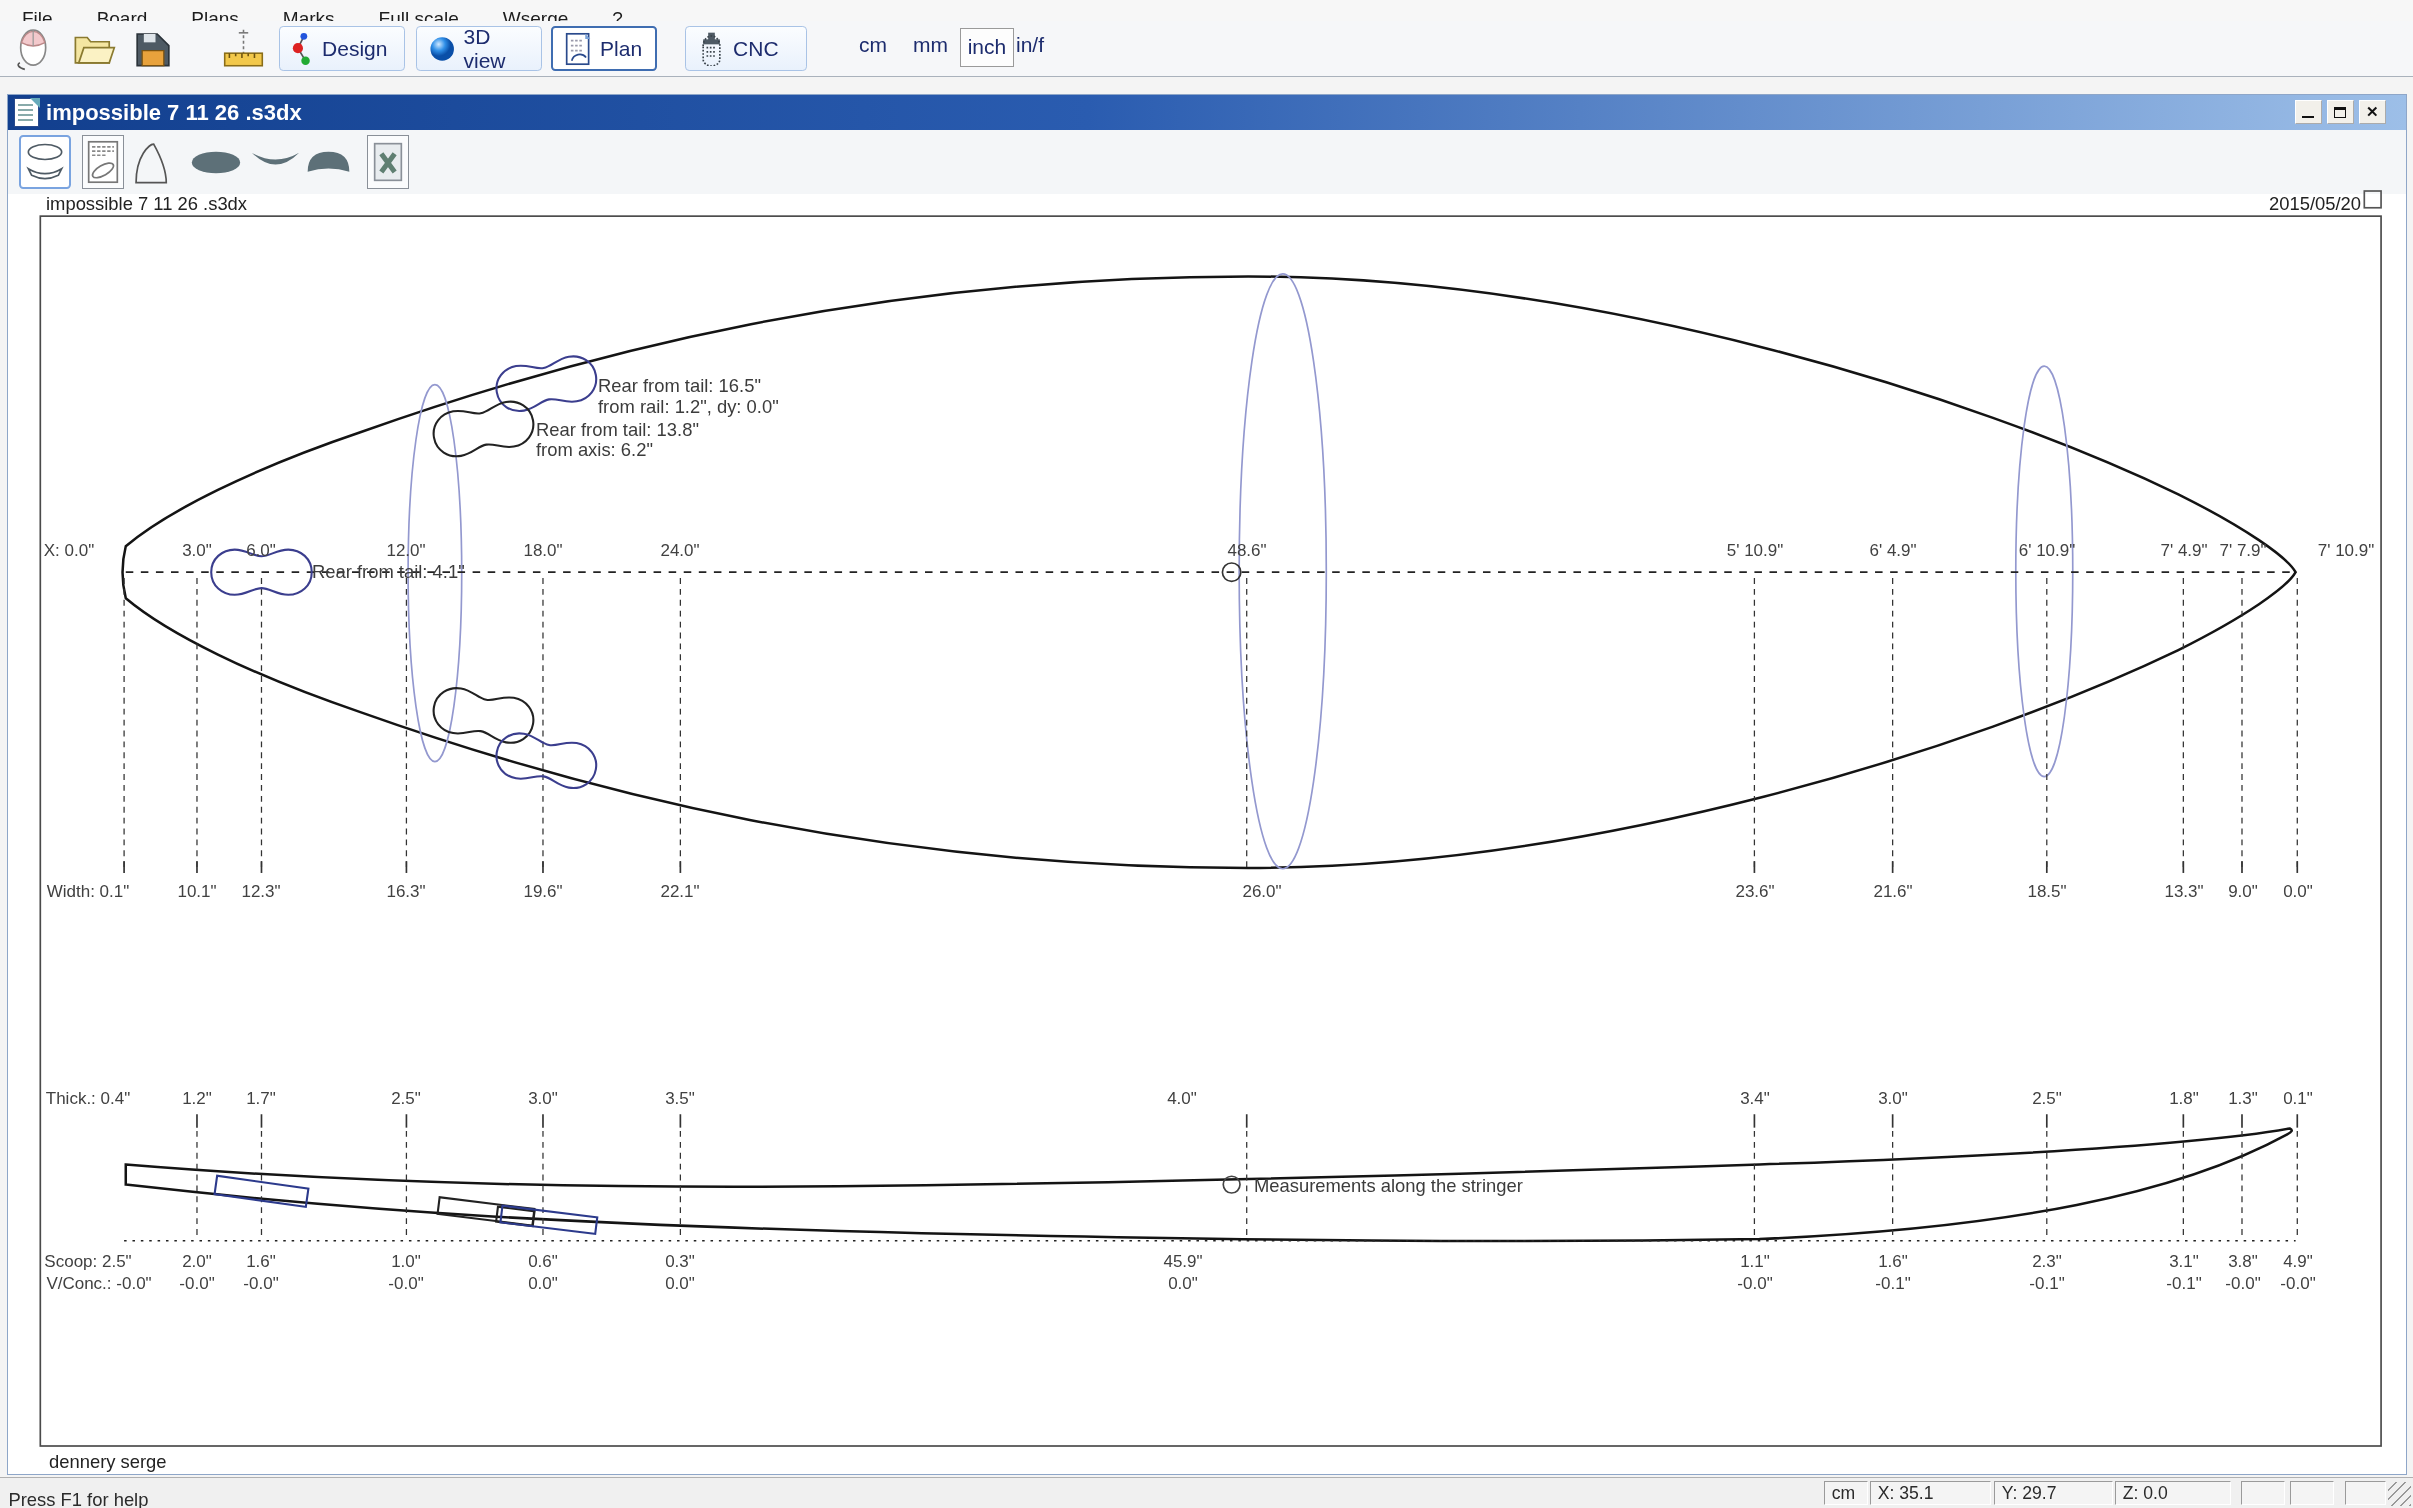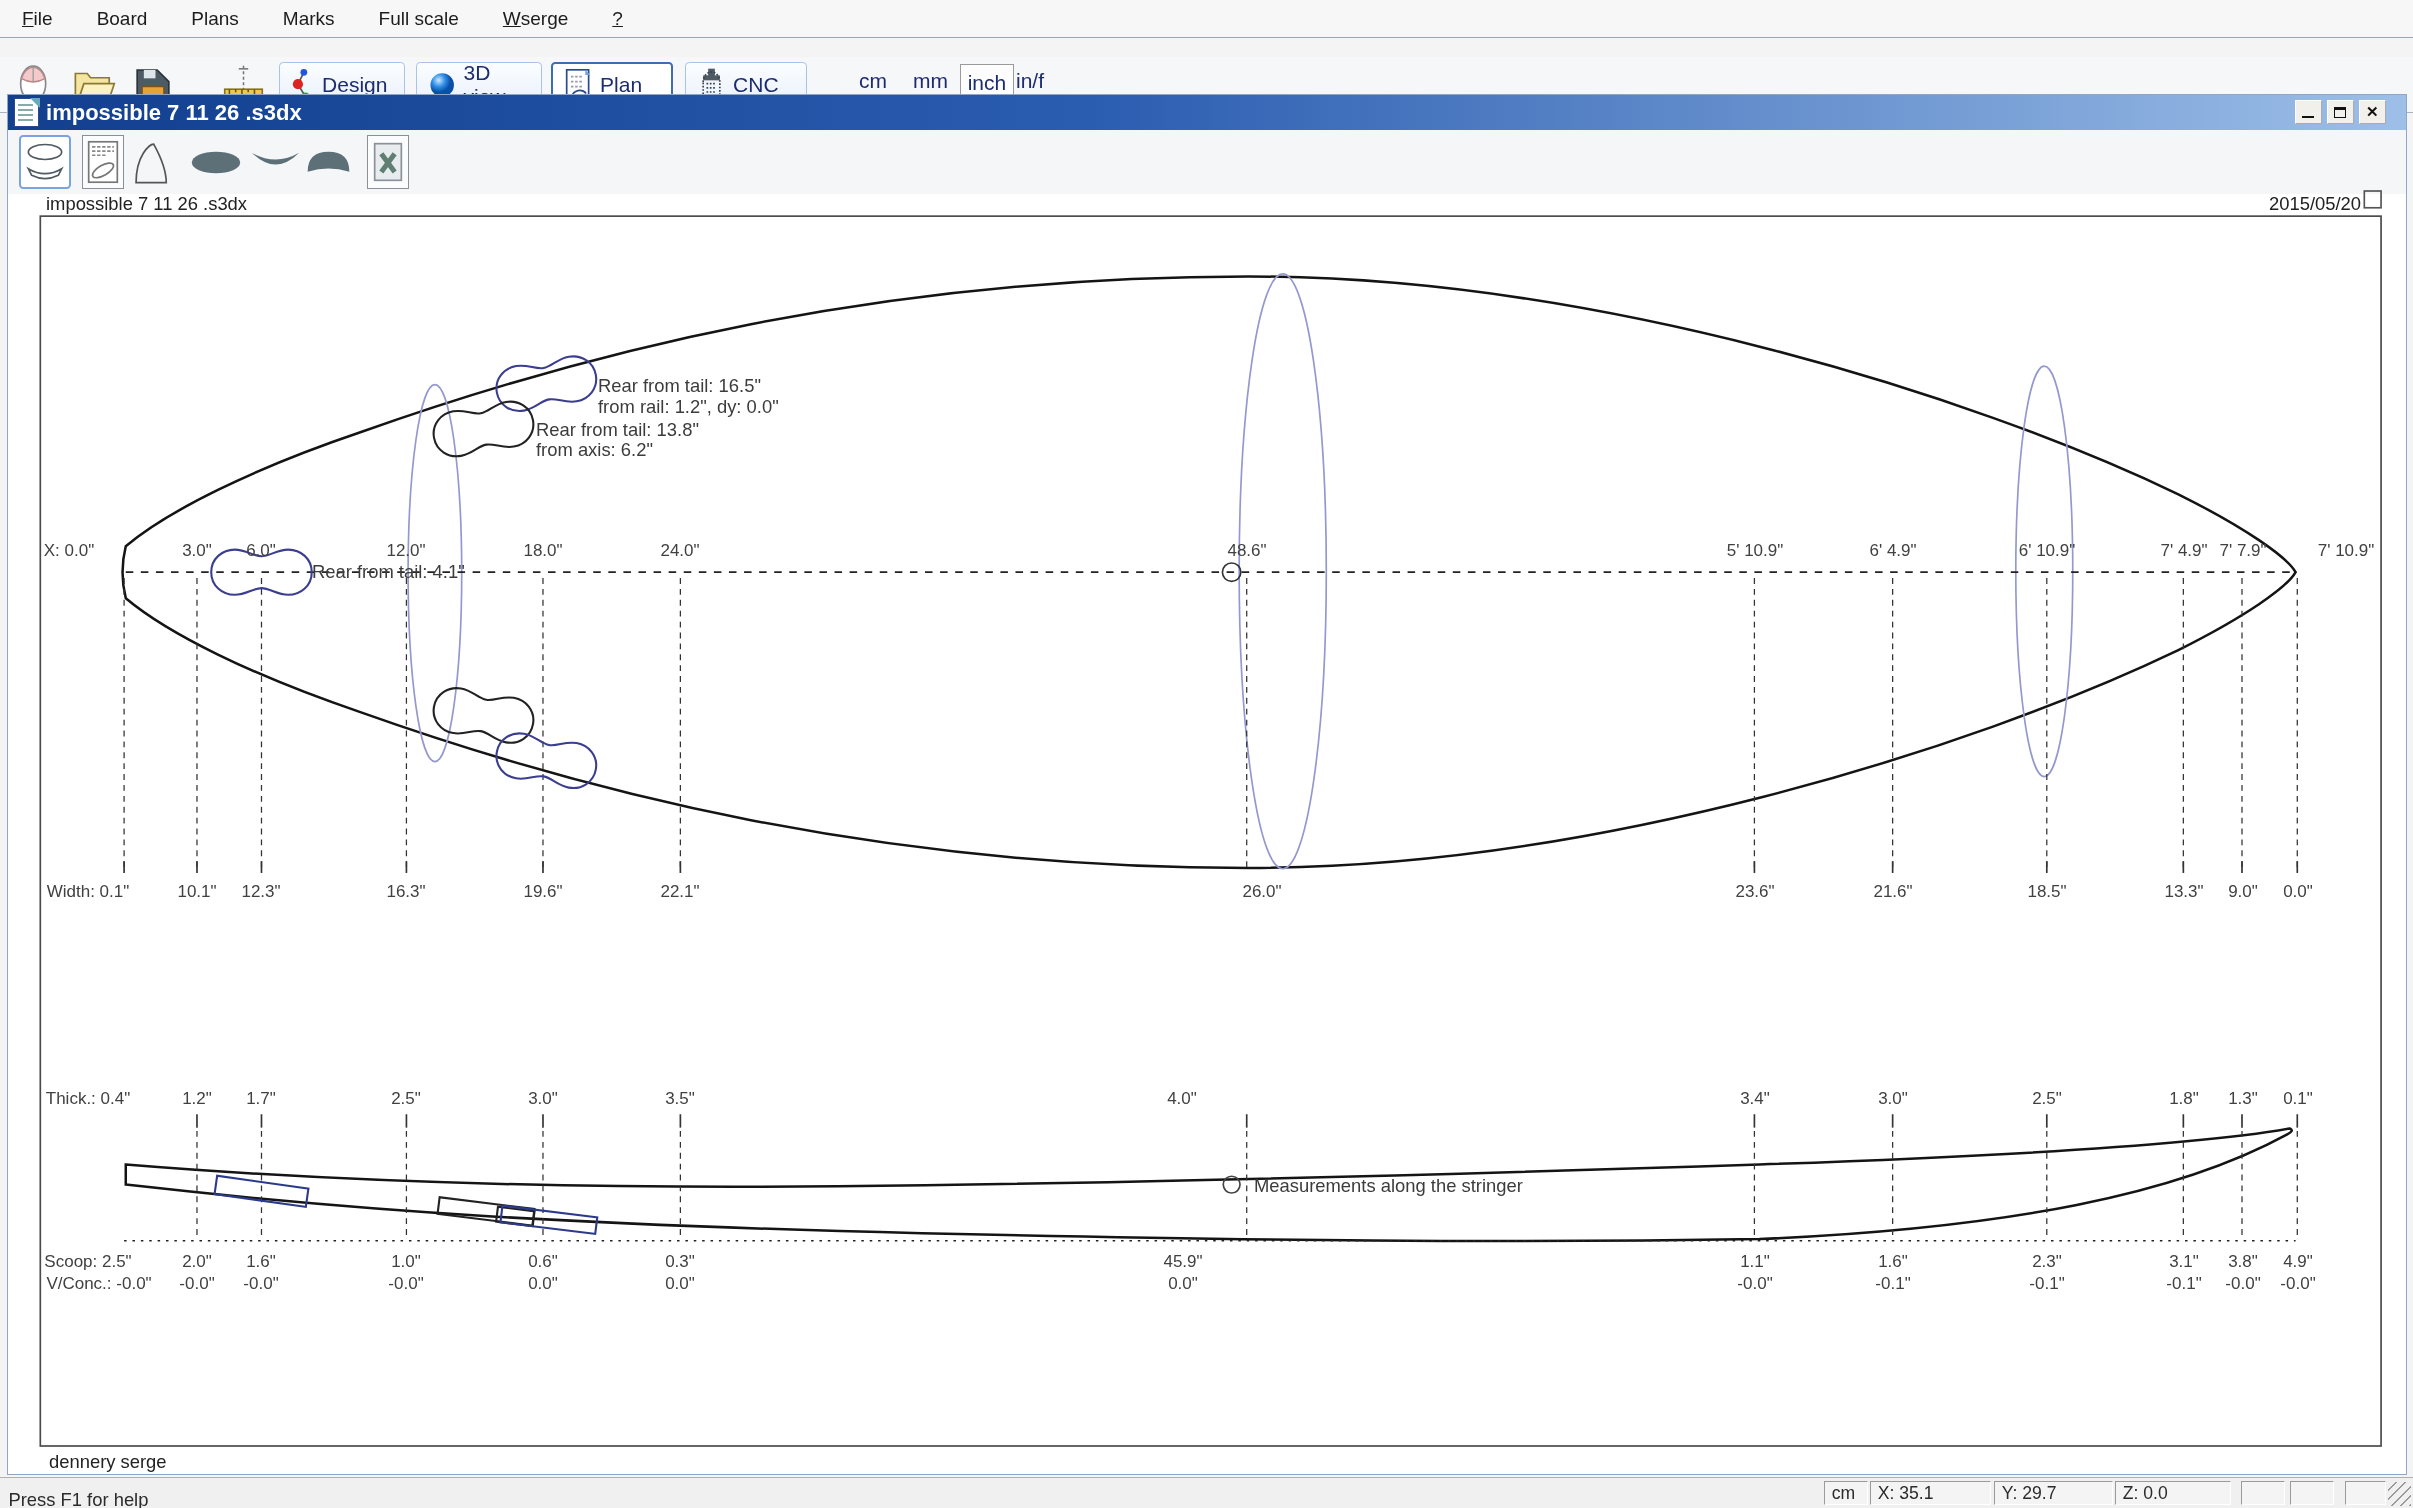--- a/index.html
+++ b/index.html
@@ -4,21 +4,21 @@
 <style>
   html,body{margin:0;padding:0;}
   .app{position:relative;width:2413px;height:1508px;background:#f4f4f4;overflow:hidden;
        font-family:"Liberation Sans",sans-serif;}
   
   .menubar{position:absolute;left:0;top:0;width:2413px;height:37px;background:#f7f7f7;
            border-bottom:1.7px solid #9aa4b4;display:flex;align-items:center;gap:0;}
   .mi{padding:0 22px;font-size:19px;color:#1c1c1c;cursor:default;}
   .mi u{text-decoration:underline;}
   
-  .toolbar{position:absolute;left:0;top:57px;width:2413px;height:55px;background:#f6f7f9;
+  .toolbar{position:absolute;left:0;top:21px;width:2413px;height:55px;background:#f6f7f9;
            border-bottom:1.7px solid #aab2bc;}
   .ticon{position:absolute;top:3.4px;width:47px;height:49px;display:flex;align-items:center;justify-content:center;}
   .vbtn{position:absolute;top:5px;height:45px;border:1.7px solid #a9c3e6;border-radius:4.2px;
         background:linear-gradient(#fbfdff,#e9f1fc);display:flex;align-items:center;gap:8.4px;
         padding:0 11.7px;font-size:21px;color:#1d2c6e;box-sizing:border-box;}
   .vbtn.active{background:#fff;border:2.5px solid #3f6db1;}
   .unit{position:absolute;top:11.7px;font-size:21px;color:#1d2c6e;}
   .unitbox{position:absolute;top:6.7px;height:39px;border:1.7px solid #9a9a9a;background:#fdfdfd;
            font-size:21px;color:#1d2c6e;display:flex;align-items:center;padding:0 6.7px;box-sizing:border-box;}
   
@@ -122,21 +122,21 @@
             <radialGradient id="sph" cx="35%" cy="30%">
               <stop offset="0%" stop-color="#cfe8ff"></stop>
               <stop offset="55%" stop-color="#2f8fe8"></stop>
               <stop offset="100%" stop-color="#0a4fa8"></stop>
             </radialGradient>
           </defs>
         <circle cx="18" cy="18" r="16" fill="url(#sph)"></circle>
       </svg>
       <span>3D view</span>
     </div>
-    <div class="vbtn active" style="left:551px;width:122px;">
+    <div class="vbtn active" style="left:551px;width:106px;">
       <svg width="27" height="34" viewBox="0 0 32 40">
         <rect x="2" y="2" width="26" height="36" fill="#fff" stroke="#2a4a8c" stroke-width="2"></rect>
         <path d="M24 2 l6 6 l-6 0 Z" fill="#7aa2d8"></path>
         <path d="M7 10 h14 M7 16 h14 M7 22 h14" stroke="#99a" stroke-width="2" stroke-dasharray="3 2"></path>
         <path d="M8 34 C 10 26 20 24 25 30" stroke="#2a4a8c" fill="none" stroke-width="2"></path>
       </svg>
       <span>Plan</span>
     </div>
     <div class="vbtn" style="left:685px;width:122px;">
       <svg width="27" height="35" viewBox="0 0 32 42">

